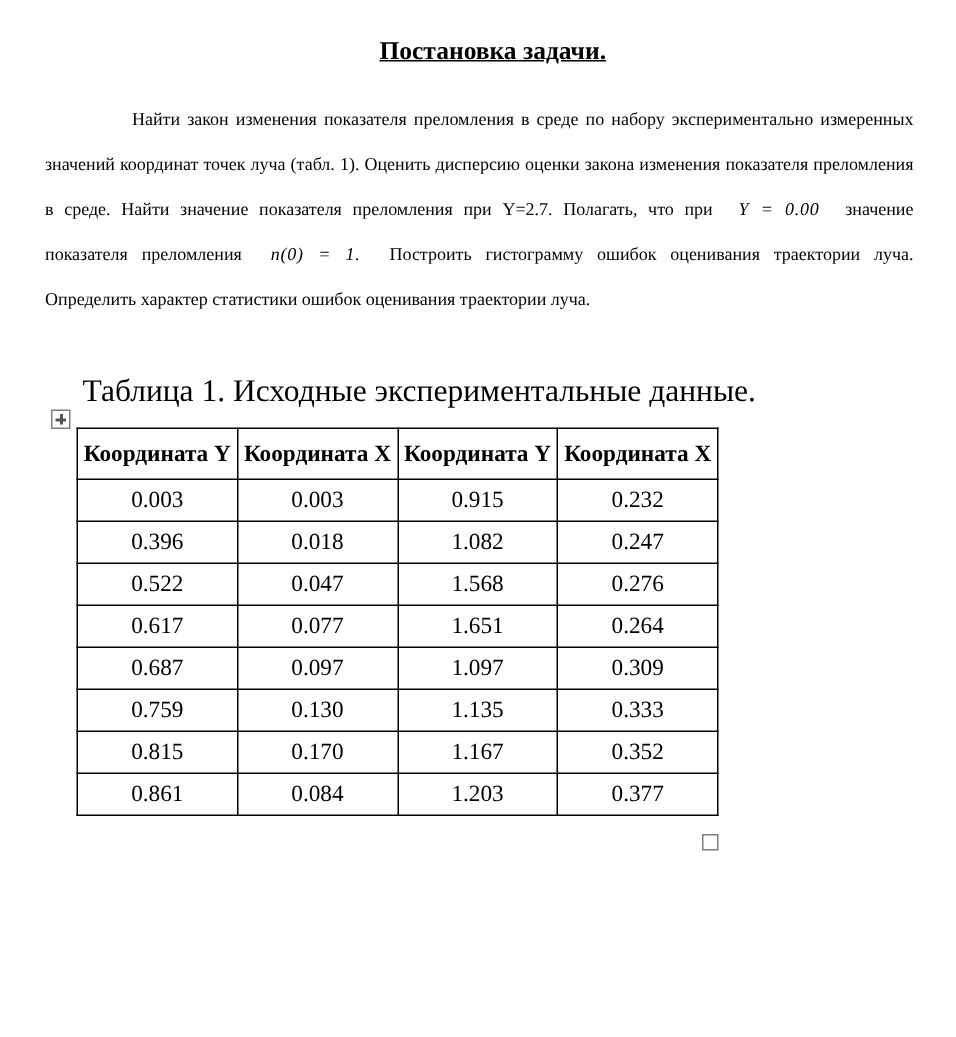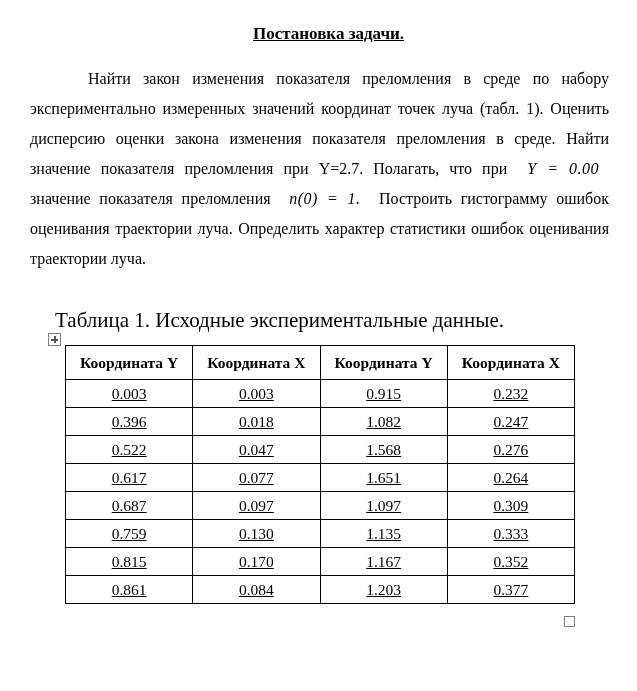--- a/index.html
+++ b/index.html
@@ -23,39 +23,39 @@
   .doc-title {
     margin-top: 24px;
     text-align: center;
     font-size: 17px;
     font-weight: bold;
     text-decoration: underline;
     padding-left: 20px;
   }
   .doc-paragraph {
     margin: 20px 28px 0 30px;
-    font-size: 16px;
+    font-size: 12px;
     line-height: 30px;
     text-align: justify;
     text-indent: 58px;
   }
   .formula {
     font-style: italic;
     margin: 0 10px;
     white-space: nowrap;
     letter-spacing: 0.5px;
   }
   .table-caption {
     margin: 34px 0 12px 55px;
     font-size: 21px;
   }
   .table-wrap {
     position: relative;
-    margin: 3px 0 0 65px;
-    width: 510px;
+    margin: 3px 0 0 51px;
+    width: 428px;
   }
   table.data-table {
     border-collapse: collapse;
     width: 100%;
     font-size: 15.5px;
     table-layout: fixed;
   }
   table.data-table th,
   table.data-table td {
     border: 1.6px solid #000000;
@@ -63,21 +63,20 @@
     vertical-align: middle;
     padding: 0;
   }
   table.data-table th {
     font-weight: bold;
     height: 33px;
   }
   table.data-table td {
     height: 27px;
     font-weight: normal;
-    text-decoration: underline;
   }
   .move-handle {
     position: absolute;
     left: -17px;
     top: -12px;
     width: 13px;
     height: 13px;
     border: 1px solid #7f7f7f;
     background: #ffffff;
     box-sizing: border-box;

